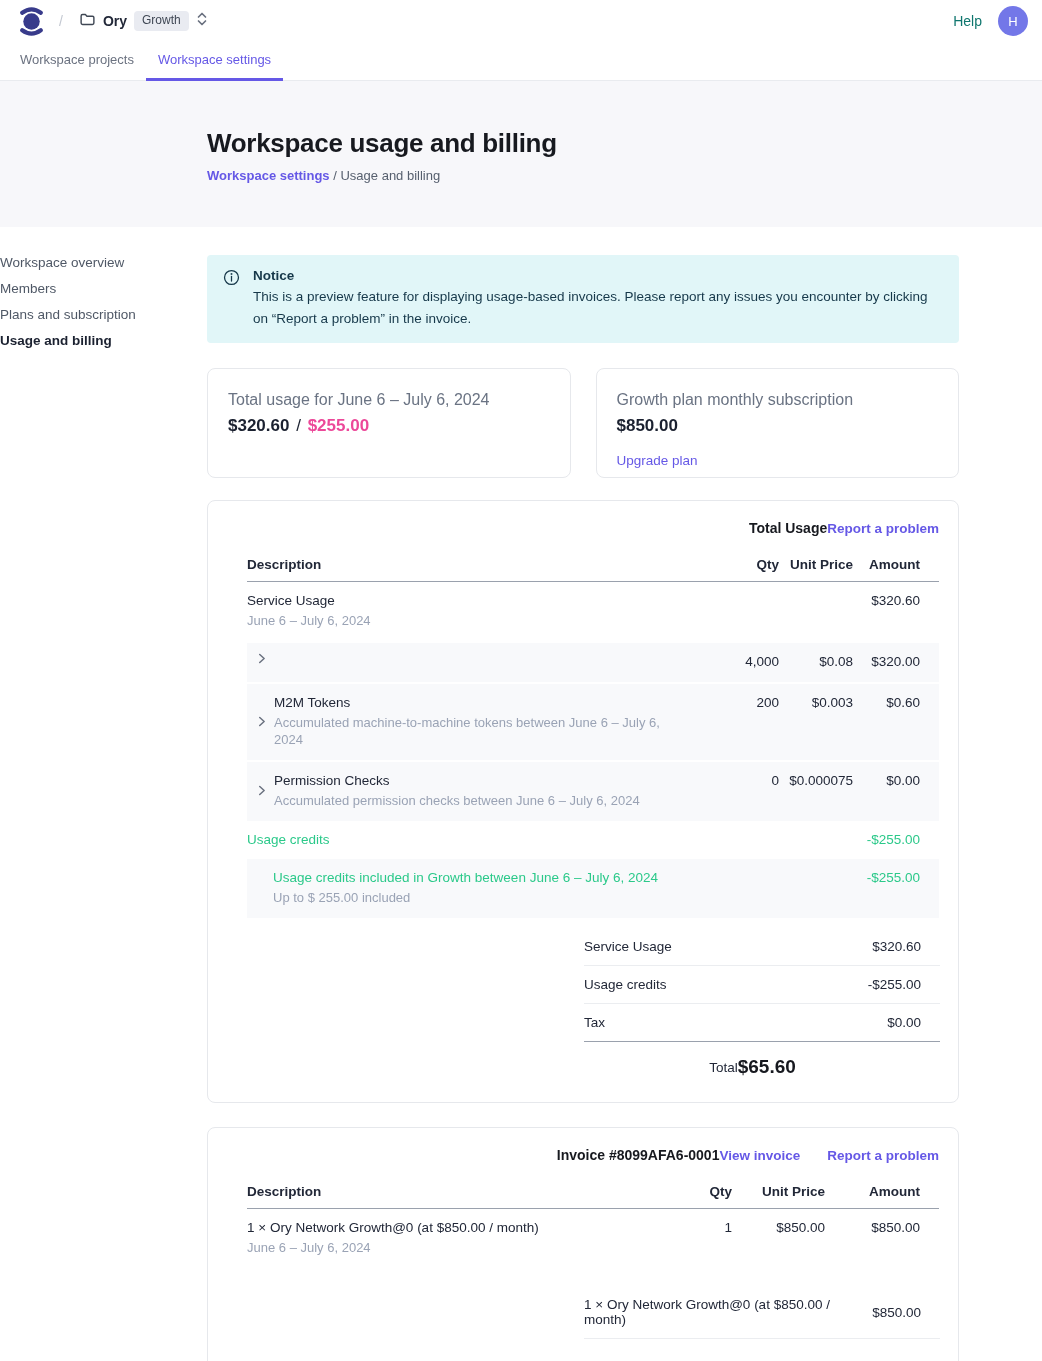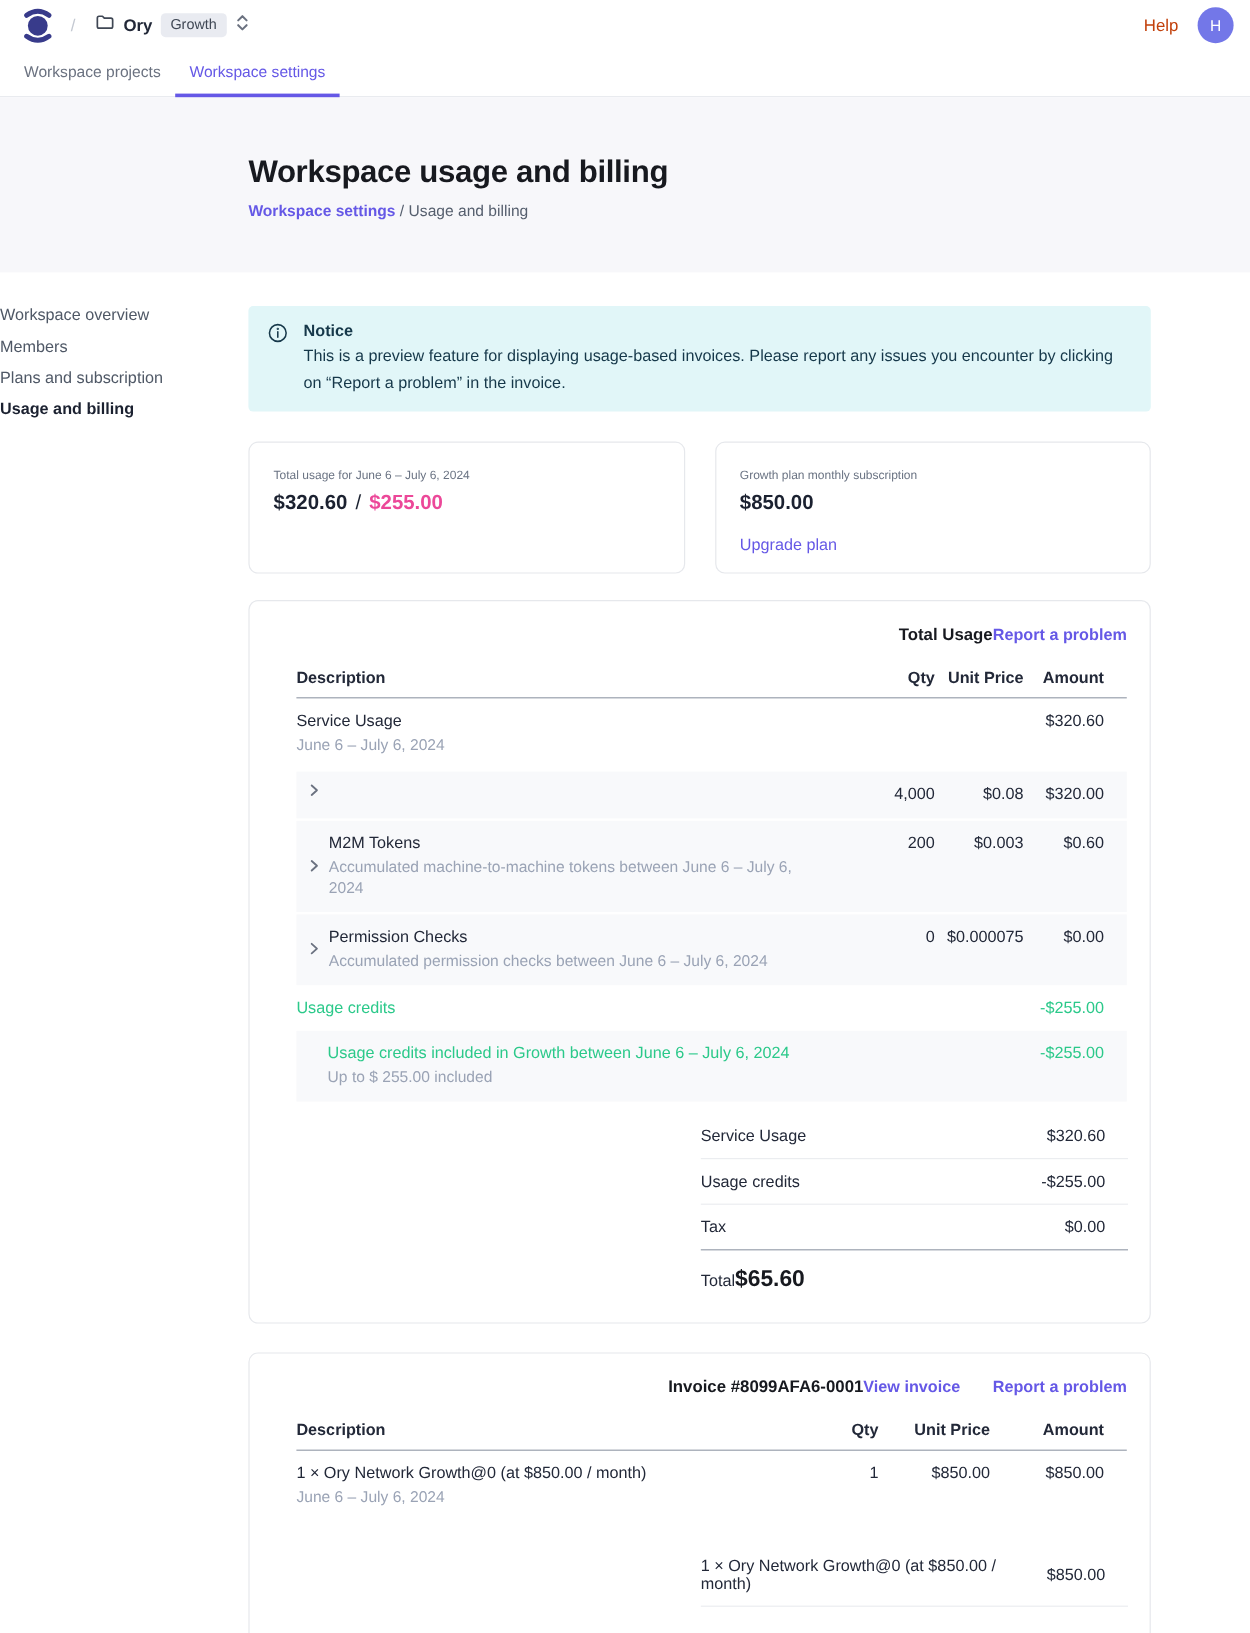--- a/index.html
+++ b/index.html
@@ -18,21 +18,21 @@
   }
   .logo { display: flex; align-items: center; margin-left: 4px; }
   .path-sep { color: #C3C8D1; font-size: 14px; margin: 0 16px 0 14px; }
   .ws-switcher { display: flex; align-items: center; gap: 7px; }
   .ws-name { font-size: 14px; font-weight: bold; color: #222838; }
   .badge {
     background: #E9EBF1; color: #3F4754; font-size: 12px;
     padding: 3px 8px; border-radius: 4px; line-height: 1.1;
   }
   .topbar-right { margin-left: auto; display: flex; align-items: center; gap: 16px; }
-  .help-link { font-size: 14px; color: #c2410c; cursor: pointer; }
+  .help-link { font-size: 14px; color: #0f766e; cursor: pointer; }
   .avatar {
     width: 30px; height: 30px; border-radius: 50%; background: #7377E8;
     color: #fff; font-size: 13px; display: flex; align-items: center; justify-content: center;
     cursor: pointer;
   }
   
   .tabbar { display: flex; padding: 0 8px; border-bottom: 1px solid #E9EBEF; background: #fff; }
   .tab {
     font-size: 13px; color: #6B7280; padding: 10px 12px 11px;
     cursor: pointer; border-bottom: 3px solid transparent; margin-bottom: -1px;
@@ -56,21 +56,21 @@
   }
   .notice-icon { margin-top: 1px; flex: 0 0 auto; }
   .notice-title { font-size: 13.5px; font-weight: bold; }
   .notice-body { font-size: 13.5px; line-height: 1.6; margin-top: 3px; }
   
   .cards { display: flex; gap: 25px; margin-top: 25px; }
   .card {
     flex: 1; border: 1px solid #E6E8EC; border-radius: 8px;
     padding: 22px 20px; height: 110px;
   }
-  .card-label { font-size: 10px; color: #6A7383; }
+  .card-label { font-size: 16px; color: #6A7383; }
   .card-value { margin-top: 7px; font-size: 17px; font-weight: bold; color: #1B2130; }
   .val-green { color: #ec4899; }
   .val-sep { font-weight: normal; color: #1B2130; padding: 0 2px; }
   .card-action { margin-top: 17px; font-size: 13.5px; color: #6558E6; cursor: pointer; }
   
   .panel { border: 1px solid #E6E8EC; border-radius: 8px; margin-top: 22px; padding: 19px 0 14px; }
   .panel-head { display: flex; justify-content: flex-end; align-items: center; padding: 0 19px 0 20px; }
   .panel-title { font-size: 14px; font-weight: bold; color: #17191F; }
   .panel-links { display: flex; gap: 27px; }
   .plink { font-size: 13.5px; color: #6558E6; font-weight: bold; cursor: pointer; }
@@ -93,21 +93,21 @@
   .indent { padding-left: 26px; }
   .green, .green .row-title { color: #2BC98A; }
   
   .psummary { margin: 10px 18px 0 376px; }
   .srow {
     display: flex; justify-content: space-between; align-items: center;
     padding: 11px 0; font-size: 13.5px; border-bottom: 1px solid #EBEDF0;
   }
   .srow .s-val { padding-right: 19px; }
   .srow.last { border-bottom: 1.5px solid #9AA1AD; }
-  .trow-total { display: flex; justify-content: flex-start; align-items: center; padding: 14px 0 10px; }
+  .trow-total { display: flex; justify-content: center; align-items: center; padding: 14px 0 10px; }
   .total-label { font-size: 13.5px; color: #222838; }
   .total-value { font-size: 19px; font-weight: bold; color: #17191F; padding-right: 19px; }
 </style>
 </head>
 <body>
 
 <div class="topbar">
   <span class="logo">
     <svg width="27" height="33" viewBox="0 0 26 32">
       <circle cx="13" cy="16" r="8" fill="#383B8B"></circle>

